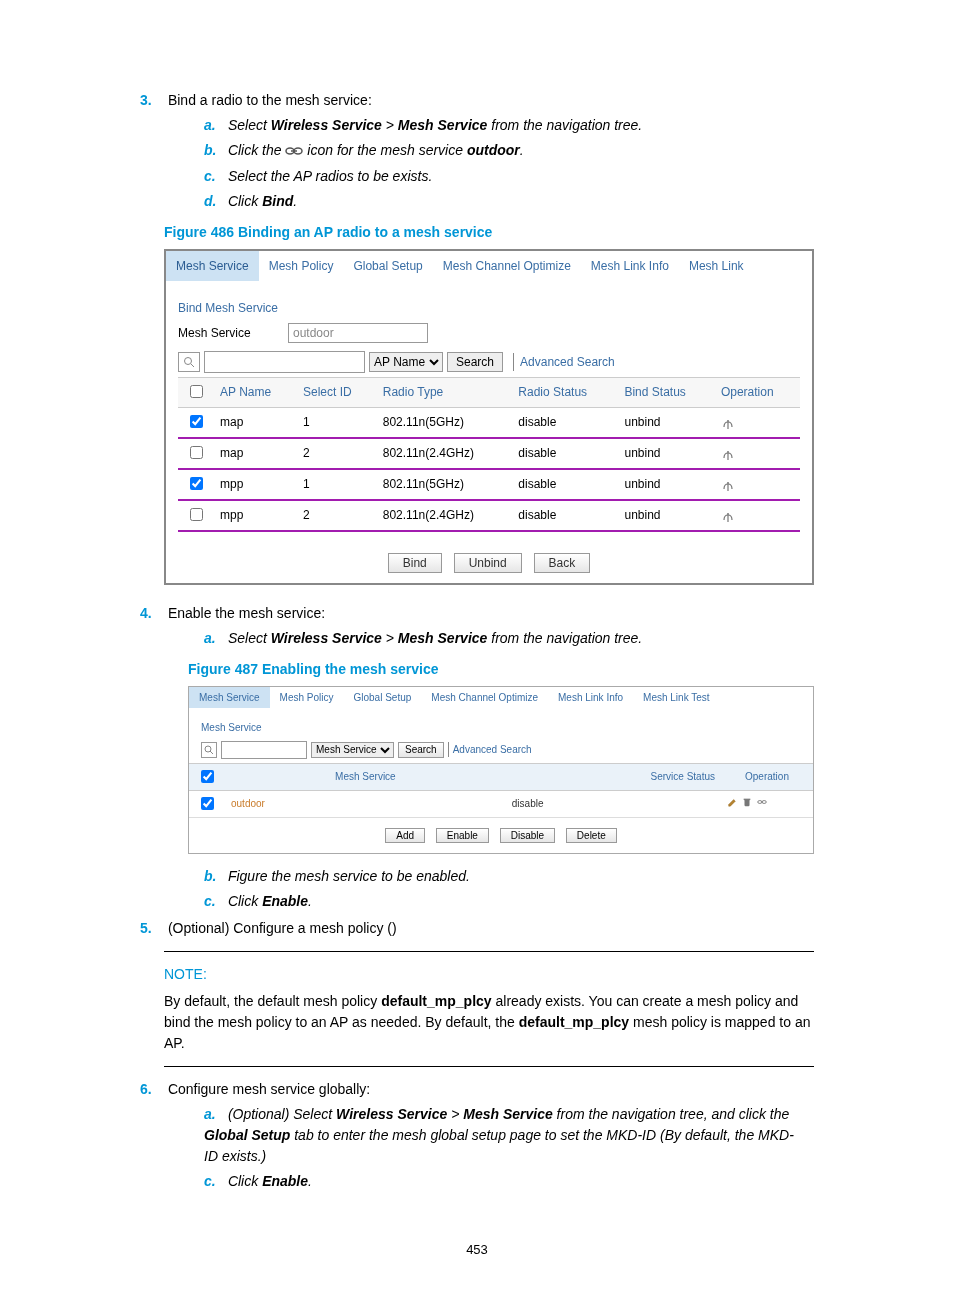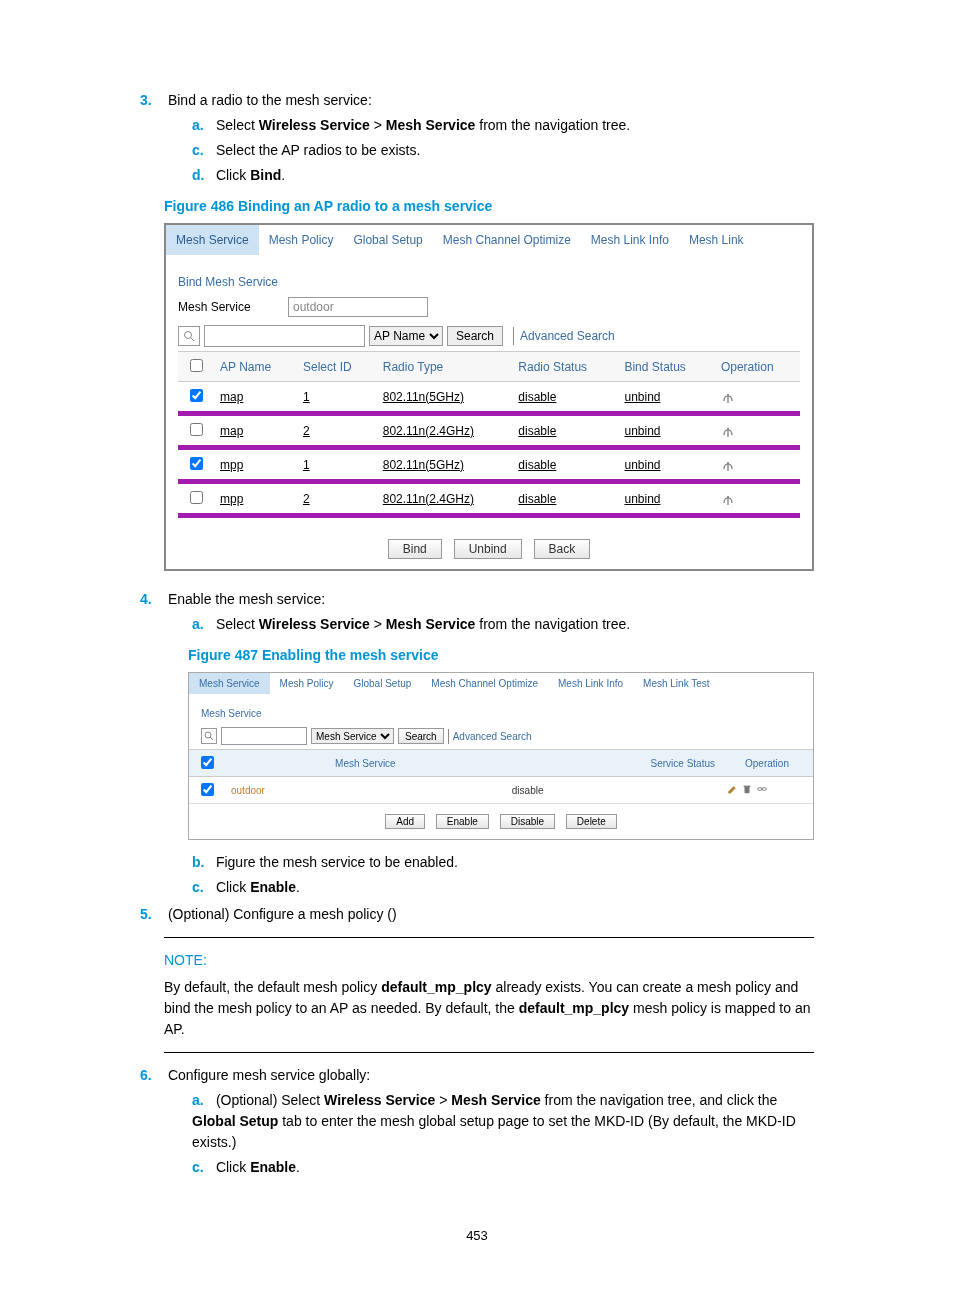--- a/index.html
+++ b/index.html
@@ -9,41 +9,41 @@
     margin: 0;
     padding: 90px 140px 60px 140px;
     width: 954px;
     box-sizing: border-box;
     line-height: 1.5;
   }
   .step-num { color: #0096d6; font-weight: bold; width: 24px; display:inline-block;}
   .sub-letter { color: #0096d6; font-weight: bold; width: 20px; display:inline-block;}
   .step-text { display:inline; }
   .sub-list { list-style: none; padding-left: 48px; margin: 4px 0 6px 0;}
-  .sub-list li { margin: 4px 4px;}
+  .sub-list li { margin: 4px 16px; font-style: italic;}
   .figure-caption { color:#0096d6; font-weight:bold; margin:10px 0 6px 48px;}
   .fig1-caption { margin-left: 24px;}
   .figure-box { margin-left: 24px; border:2px solid #888; padding:0; background:#fff; box-sizing:border-box;}
   .figure-box-inner { padding: 0 0 10px 0; }
   .tabs { display:flex; font-size:12px; }
   .tab { padding:6px 10px; color:#3a6ea5; text-align:center; background:#fff;}
   .tab.active { background:#cde2f3; color:#2b5d93; }
   .section-title { color:#3a6ea5; font-size:12px; margin:18px 0 6px 12px;}
   .form-row { display:flex; align-items:center; font-size:12px; margin:4px 0 8px 12px;}
   .form-row .lbl { width:110px;}
   .form-row input[type=text] { width:130px; height:18px; border:1px solid #999; padding:0 4px; color:#888; font-size:12px;}
   .search-bar { display:flex; align-items:center; font-size:12px; margin:6px 0 0 12px; gap:4px;}
   .search-bar .icon-cell { width:20px; height:18px; border:1px solid #999; display:flex; align-items:center; justify-content:center;}
   .search-bar input.q { flex:0 0 120px; height:18px; border:1px solid #999; font-size:12px;}
   .search-bar select { height:20px; border:1px solid #999; font-size:12px;}
   .search-bar .btn-s { height:20px; border:1px solid #999; background:#eee; font-size:12px; padding:0 8px;}
   .adv-link { color:#3a6ea5; font-size:12px; margin-left:6px; border-left:1px solid #888; padding-left:6px;}
   table.grid { width:calc(100% - 24px); border-collapse:collapse; font-size:12px; margin:4px 12px 0 12px;}
   table.grid th { color:#3a6ea5; font-weight:normal; text-align:left; padding:4px 6px; border-top:1px solid #ccc; border-bottom:1px solid #ccc; background:#f7f7f7;}
-  table.grid td { padding:4px 6px; border-bottom:5px solid #a21caf;text-decoration:underline;}
+  table.grid td { padding:4px 6px; border-bottom:2px solid #a21caf;}
   table.grid th:first-child, table.grid td:first-child { width:24px; text-align:center;}
   .op-icon svg { width:14px; height:14px; vertical-align:middle;}
   .btn-row { text-align:center; margin-top:20px;}
   .btn-row button { font-size:12px; padding:2px 14px; margin:0 4px; border:1px solid #999; background:linear-gradient(#fff,#e6e6e6); color:#333;}
   hr.note-line { border:none; border-top:1px solid #000; margin:12px 0;}
   .note-title { color:#0096d6; margin:4px 0 6px 24px;}
   .note-body { margin: 0 0 0 24px;}
   .fig487 { margin-left:48px; border:1px solid #aaa; font-size:10px; color:#3a6ea5;}
   .fig487 .tabs2 { display:flex; font-size:10px;}
   .fig487 .tab2 { padding:3px 10px;}
@@ -62,20 +62,30 @@
 </head>
 <body>
 
 <div>
   <span class="step-num">3.</span>
   <span class="step-text">Bind a radio to the mesh service:</span>
   <ul class="sub-list">
     <li>
       <span class="sub-letter">a.</span>
       <span>Select </span><b>Wireless Service</b><span> &gt; </span><b>Mesh Service</b><span> from the navigation tree.</span>
+    </li>
+    <li>
+      <span class="sub-letter">b.</span>
+      <span>Click the </span>
+      <span class="link-icon"><svg width="18" height="10">
+            <ellipse cx="5" cy="5" rx="4" ry="3" fill="none" stroke="#555" stroke-width="1.5"></ellipse>
+            <ellipse cx="13" cy="5" rx="4" ry="3" fill="none" stroke="#555" stroke-width="1.5"></ellipse>
+            <line x1="6" y1="5" x2="12" y2="5" stroke="#555" stroke-width="1.5"></line>
+          </svg></span>
+      <span> icon for the mesh service </span><b>outdoor</b><span>.</span>
     </li>
     <li>
       <span class="sub-letter">c.</span>
       <span>Select the AP radios to be exists.</span>
     </li>
     <li>
       <span class="sub-letter">d.</span>
       <span>Click </span><b>Bind</b><span>.</span>
     </li>
   </ul>

